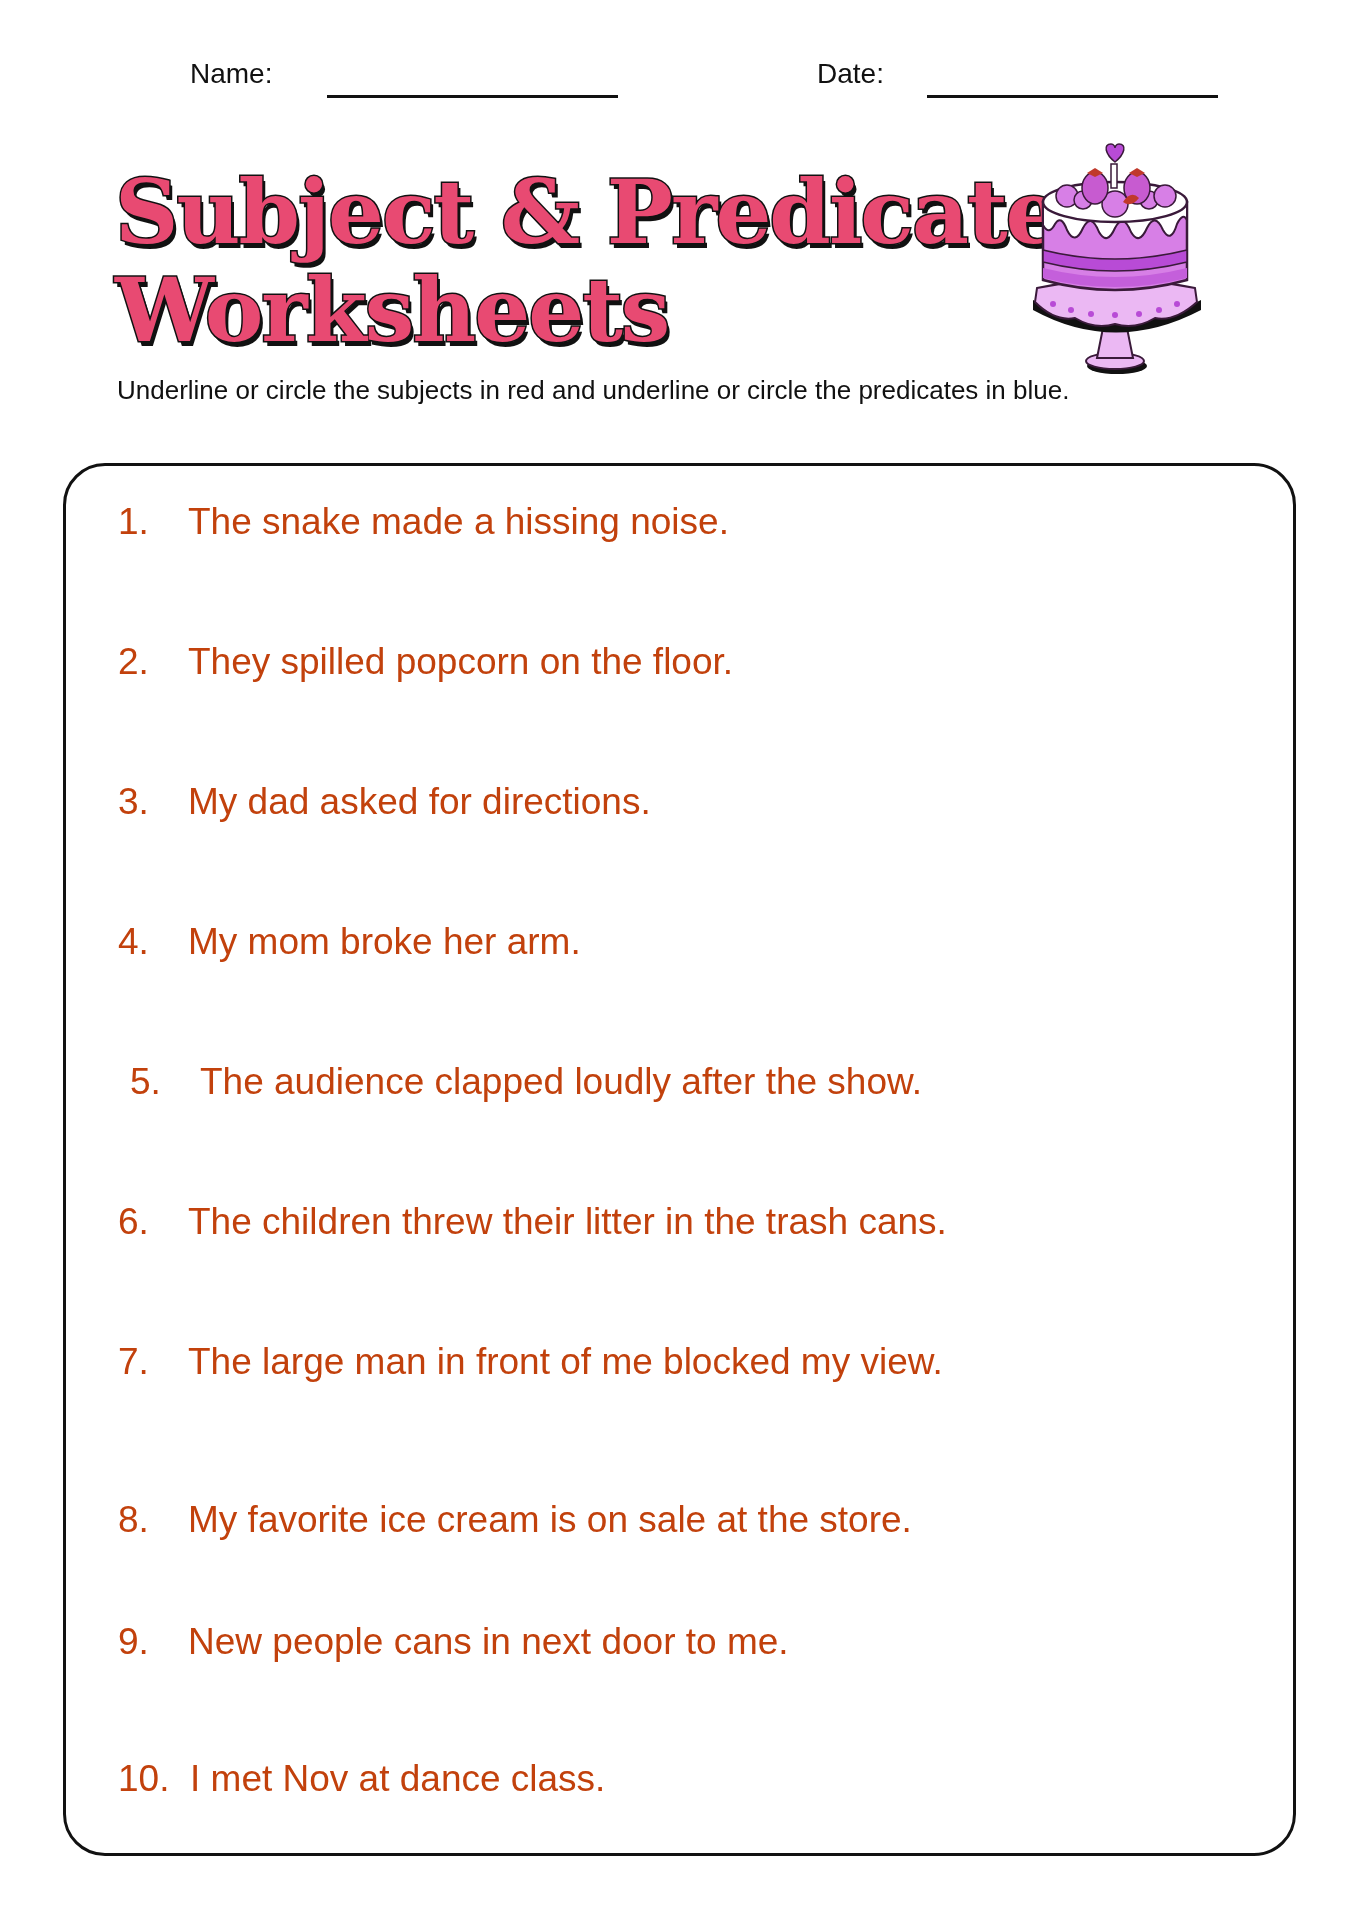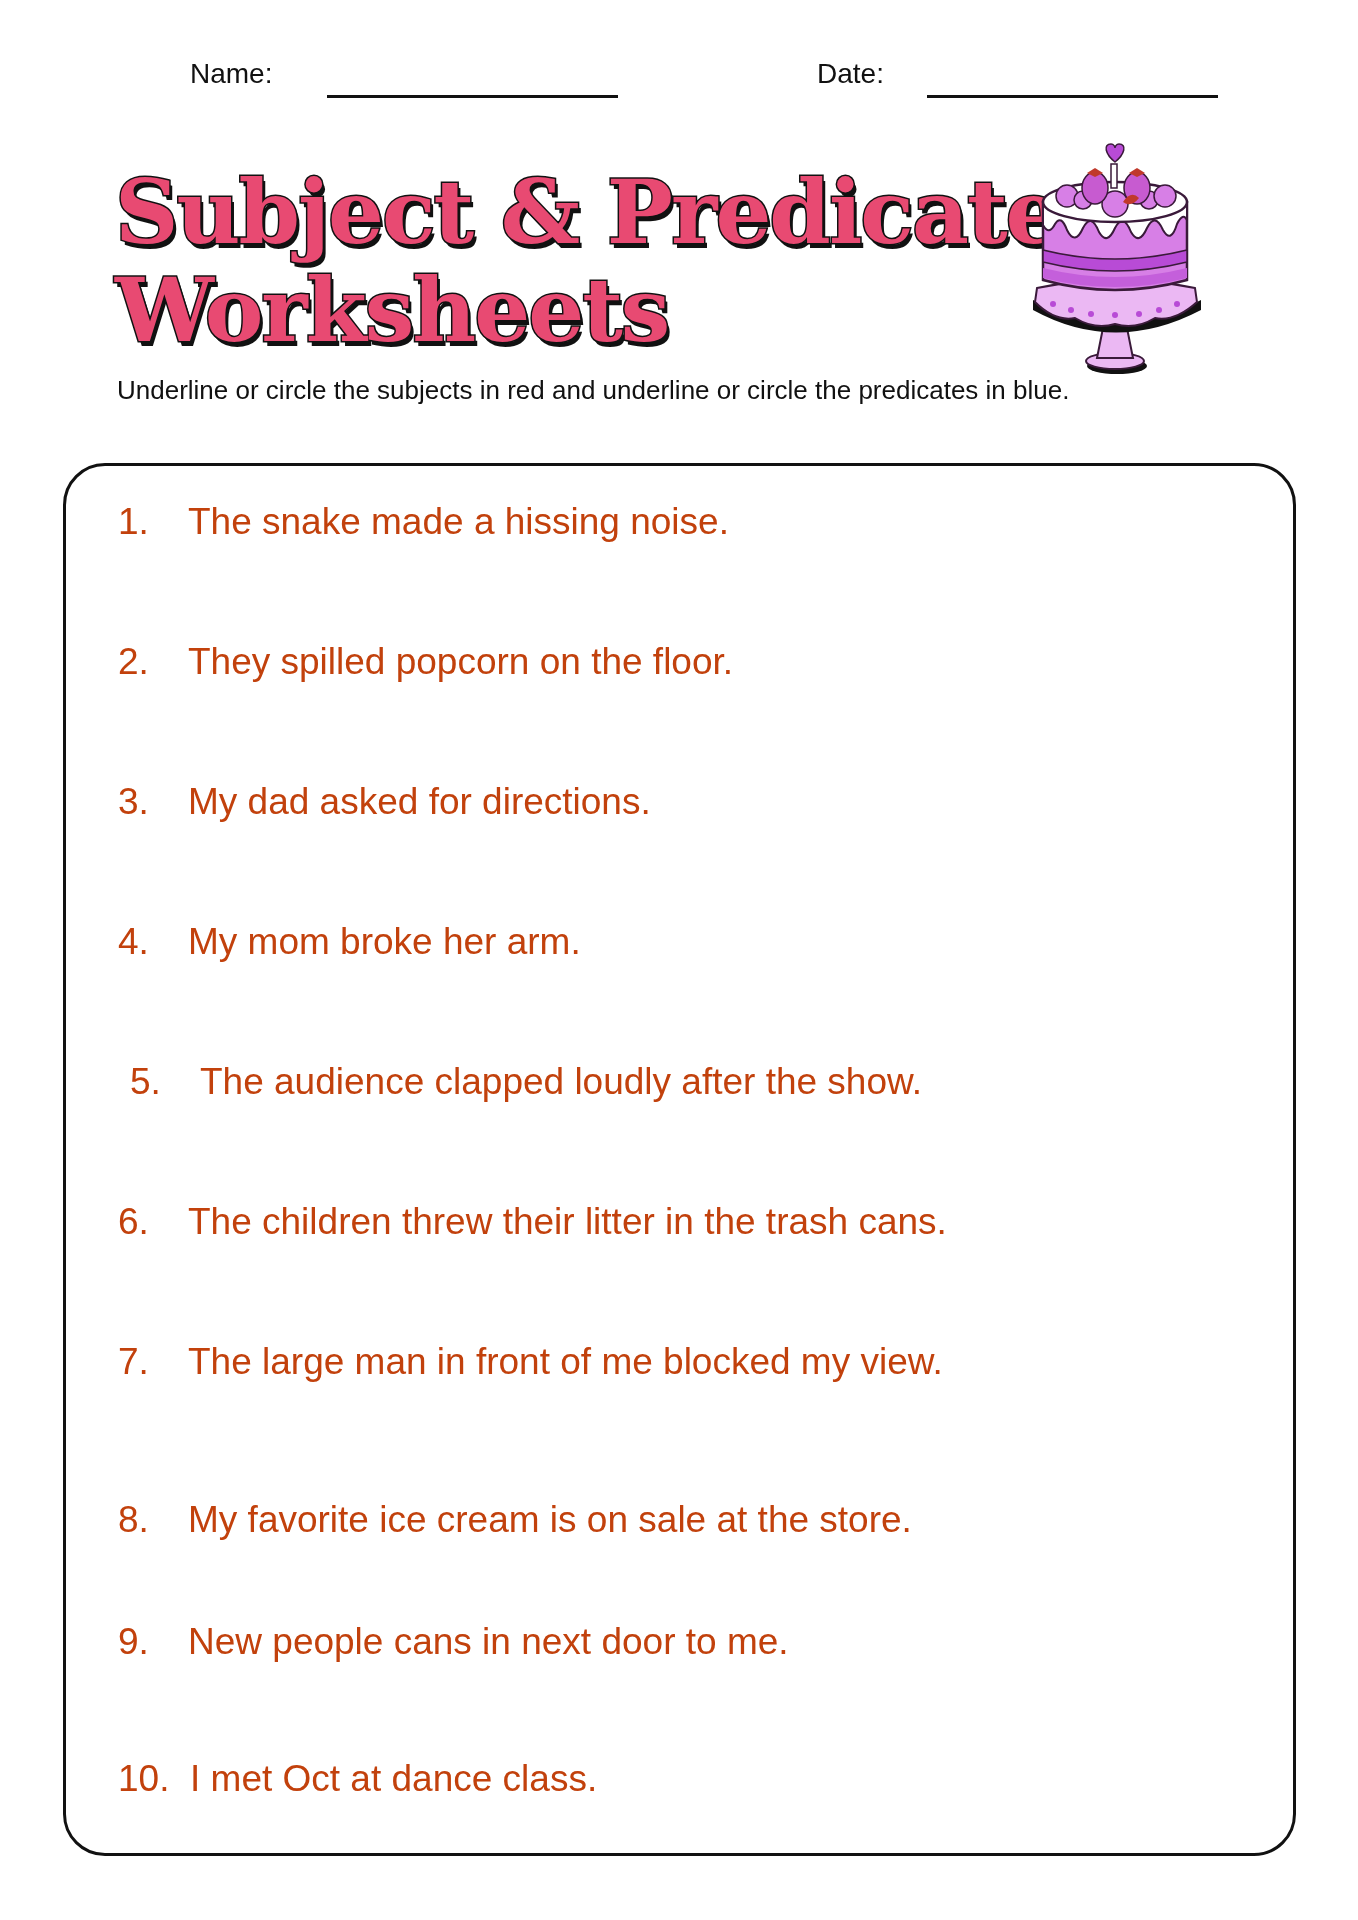--- a/index.html
+++ b/index.html
@@ -144,14 +144,14 @@
 <div class="abs question" style="left:118px; top:1340px;">
   <span class="q-num">7.</span><span>The large man in front of me blocked my view.</span>
 </div>
 <div class="abs question" style="left:118px; top:1480px;margin-top:18px;">
   <span class="q-num">8.</span><span>My favorite ice cream is on sale at the store.</span>
 </div>
 <div class="abs question" style="left:118px; top:1620px;">
   <span class="q-num">9.</span><span>New people cans in next door to me.</span>
 </div>
 <div class="abs question" style="left:118px; top:1757px;">
-  <span class="q-num wide" style="width:72px;">10.</span><span>I met Oct at dance class.</span>
+  <span class="q-num wide" style="width:72px;">10.</span><span>I met Nov at dance class.</span>
 </div>
 
 </body></html>

